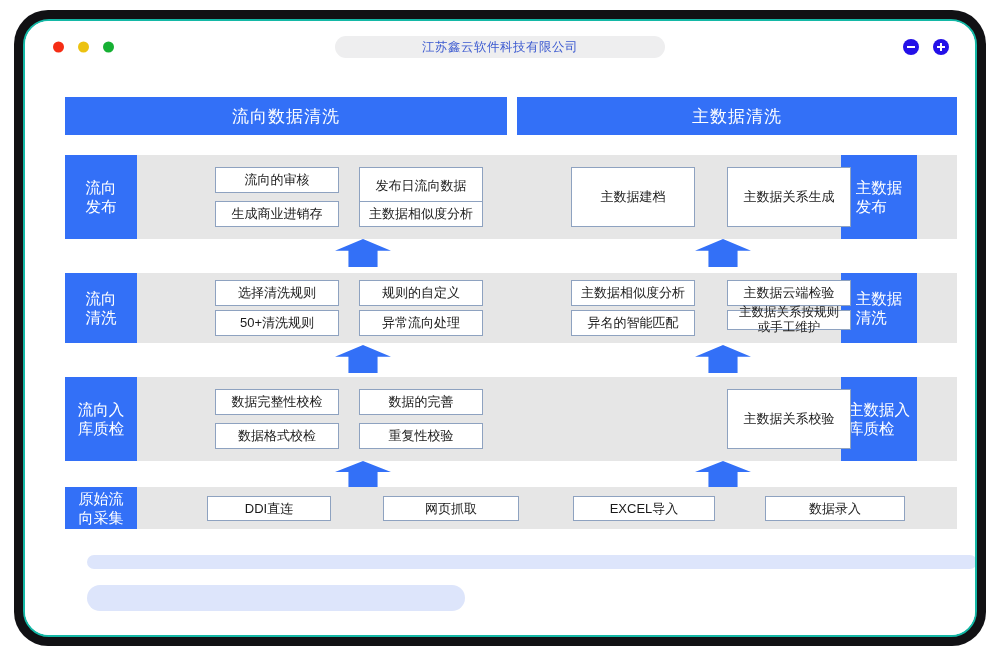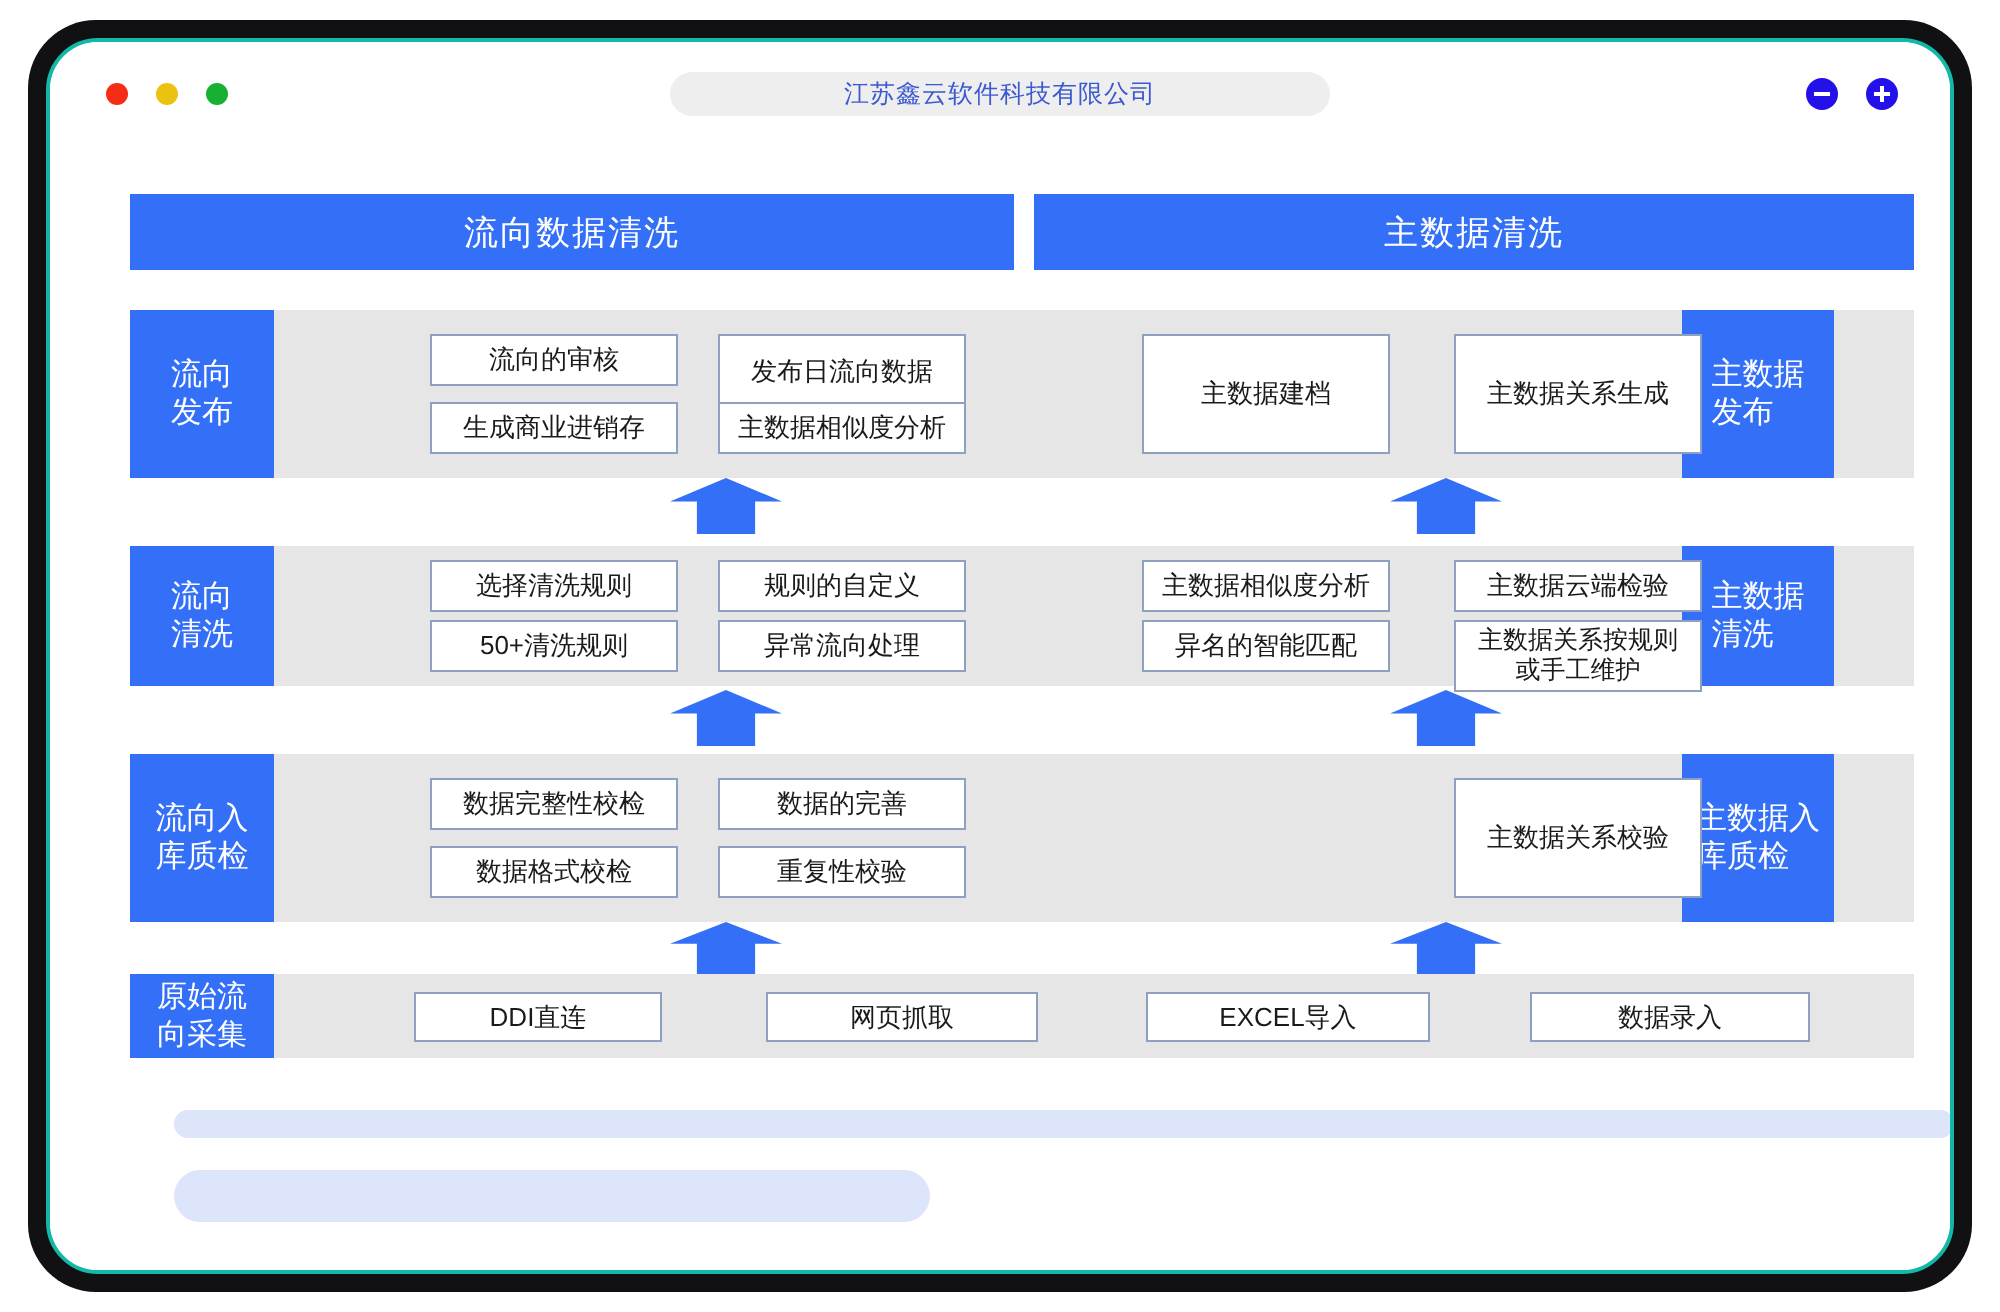--- a/index.html
+++ b/index.html
@@ -255,21 +255,21 @@
 清洗</div>
 
       <div class="cell" style="left:190px; top:207px; width:124px; height:26px;">选择清洗规则</div>
       <div class="cell" style="left:334px; top:207px; width:124px; height:26px;">规则的自定义</div>
       <div class="cell" style="left:190px; top:237px; width:124px; height:26px;">50+清洗规则</div>
       <div class="cell" style="left:334px; top:237px; width:124px; height:26px;">异常流向处理</div>
 
       <div class="cell" style="left:546px; top:207px; width:124px; height:26px;">主数据相似度分析</div>
       <div class="cell" style="left:702px; top:207px; width:124px; height:26px;">主数据云端检验</div>
       <div class="cell" style="left:546px; top:237px; width:124px; height:26px;">异名的智能匹配</div>
-      <div class="cell" style="left:702px; top:237px; width:124px; height:36px; font-size:12.5px; line-height:15px;">主数据关系按规则
+      <div class="cell" style="left:702px; top:237px; width:124px; height:20px; font-size:12.5px; line-height:15px;">主数据关系按规则
 或手工维护</div>
 
       <div class="arrow" style="left:310px; top:272px; width:56px; height:28px;"></div>
       <div class="arrow" style="left:670px; top:272px; width:56px; height:28px;"></div>
 
       <div class="side-label side-left" id="lbl-l3">流向入
 库质检</div>
       <div class="side-label side-right" id="lbl-r3">主数据入
 库质检</div>
 

